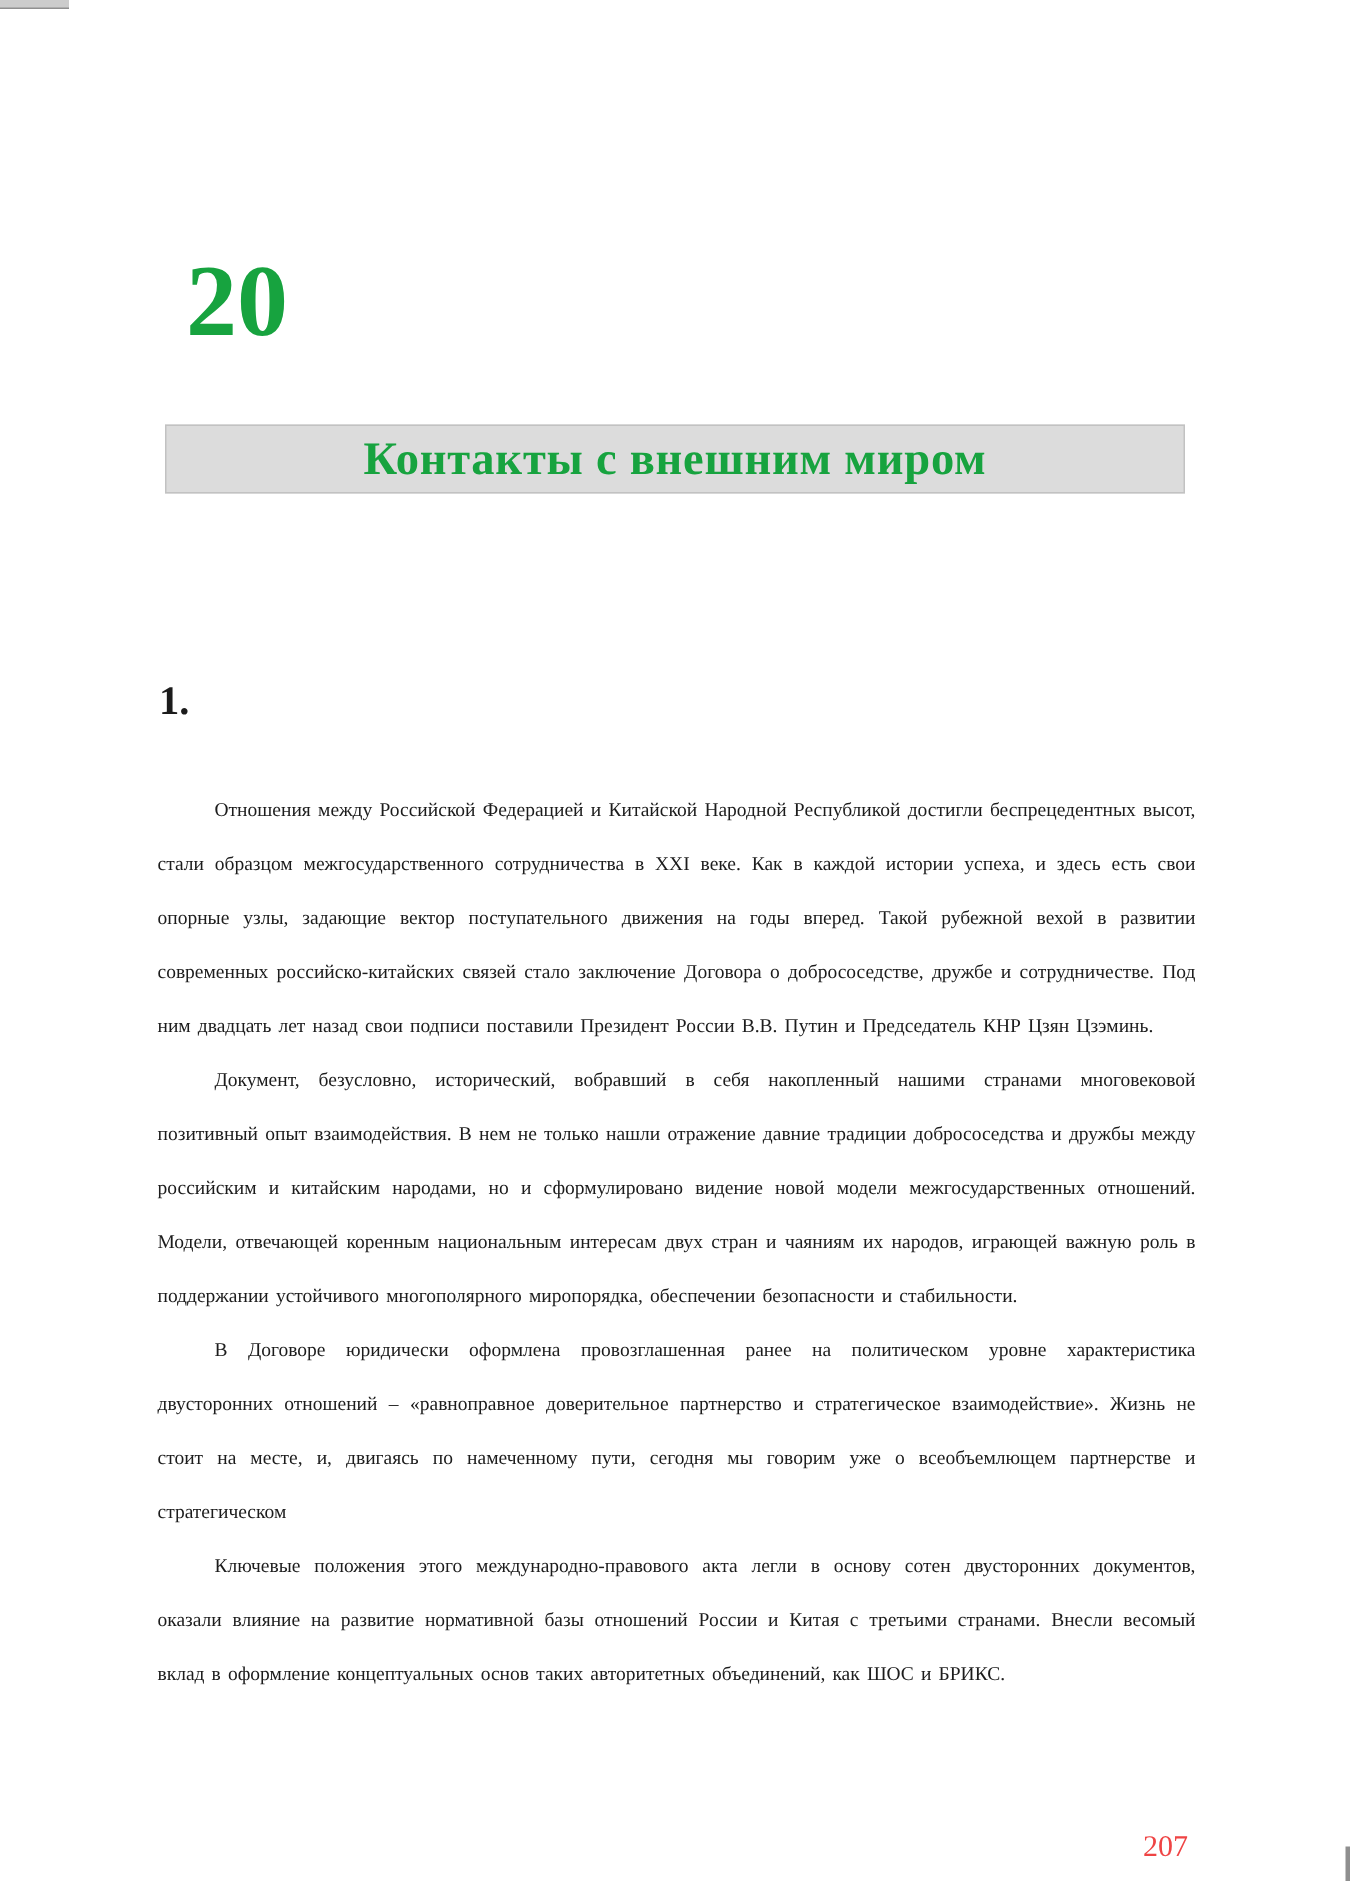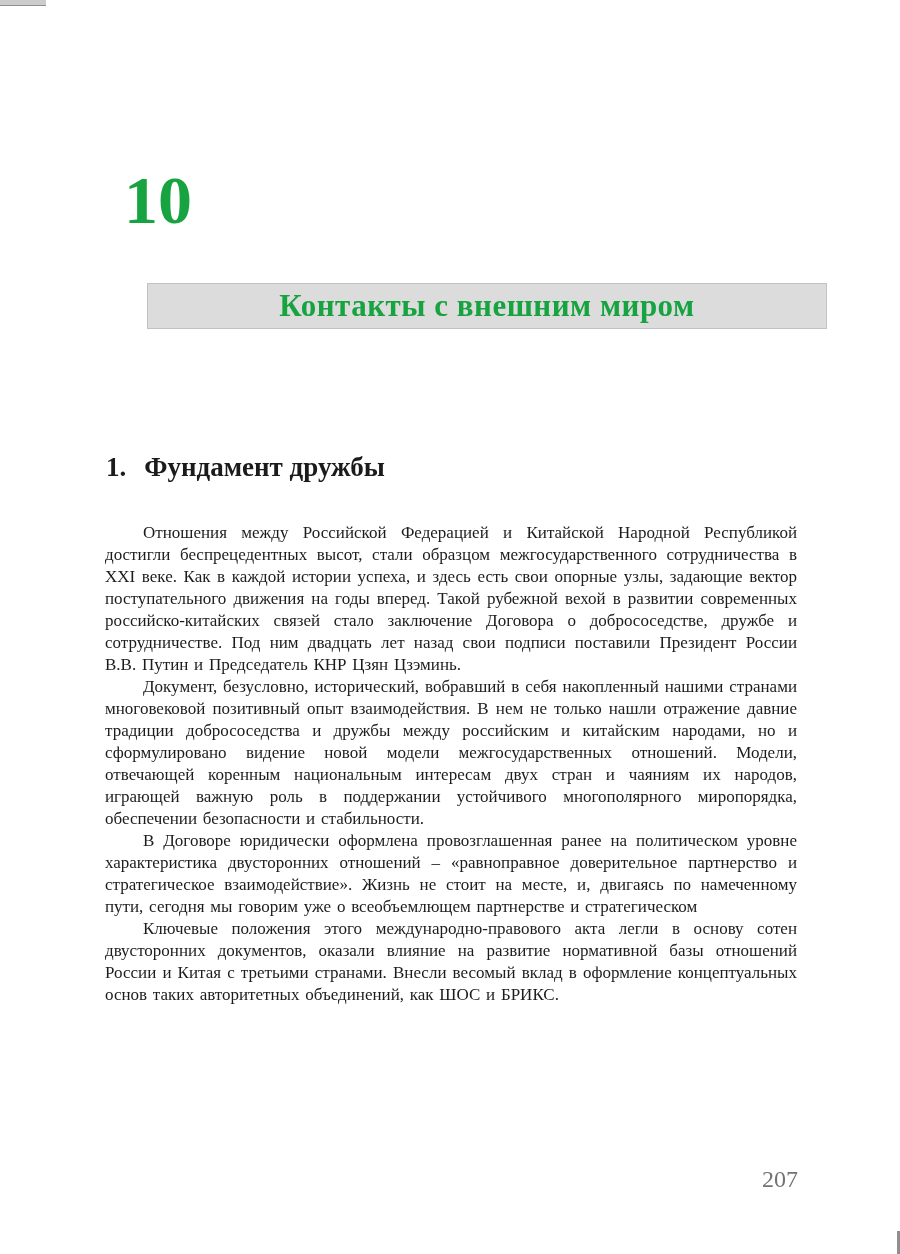--- a/index.html
+++ b/index.html
@@ -49,21 +49,20 @@
   .banner {
     position: absolute;
     top: 283px; left: 110px;
     width: 680px; height: 46px;
     background: #dcdcdc;
     border: 1px solid #c2c2c2;
     box-sizing: border-box;
     display: flex;
     align-items: center;
     justify-content: center;
-    margin-left: 37px;
   }
   .banner-title {
     color: #17a33f;
     font-size: 31px;
     font-weight: bold;
     letter-spacing: 0.5px;
   }
 
   
   .section {
@@ -75,56 +74,55 @@
     display: flex;
     align-items: baseline;
   }
   .section-number { margin-right: 18px; }
 
   
   .body-text {
     position: absolute;
     top: 522px; left: 105px;
     width: 692px;
-    font-size: 17px;
-    line-height: 22px;
+    font-size: 13px;
+    line-height: 36px;
     color: #1c1c1c;
     text-align: justify;
   }
   .body-para {
     margin: 0;
     text-indent: 38px;
     word-spacing: 1.5px;
   }
 
   
   .page-number {
     position: absolute;
-    top: 1166px; left: 762px;
-    font-size: 24px;
-    color: #737373;
+    top: 1220px; left: 762px;
+    font-size: 20px;
+    color: #ef4444;
   }
 </style>
 </head>
 <body>
 
 <div class="artifact-tl"></div>
 <div class="artifact-br"></div>
 
 <div class="chapter">
-  <span class="chapter-number">10</span>
+  <span class="chapter-number">20</span>
 </div>
 
 <div class="banner">
   <span class="banner-title">Контакты с внешним миром</span>
 </div>
 
 <div class="section">
   <span class="section-number">1.</span>
-  <span class="section-title">Фундамент дружбы</span>
 </div>
 
 <div class="body-text">
     <p class="body-para">Отношения между Российской Федерацией и Китайской Народной Республикой достигли беспрецедентных высот, стали образцом межгосударственного сотрудничества в XXI веке. Как в каждой истории успеха, и здесь есть свои опорные узлы, задающие вектор поступательного движения на годы вперед. Такой рубежной вехой в развитии современных российско-китайских связей стало заключение Договора о добрососедстве, дружбе и сотрудничестве. Под ним двадцать лет назад свои подписи поставили Президент России В.В. Путин и Председатель КНР Цзян Цзэминь.</p>
     <p class="body-para">Документ, безусловно, исторический, вобравший в себя накопленный нашими странами многовековой позитивный опыт взаимодействия. В нем не только нашли отражение давние традиции добрососедства и дружбы между российским и китайским народами, но и сформулировано видение новой модели межгосударственных отношений. Модели, отвечающей коренным национальным интересам двух стран и чаяниям их народов, играющей важную роль в поддержании устойчивого многополярного миропорядка, обеспечении безопасности и стабильности.</p>
     <p class="body-para">В Договоре юридически оформлена провозглашенная ранее на политическом уровне характеристика двусторонних отношений – «равноправное доверительное партнерство и стратегическое взаимодействие». Жизнь не стоит на месте, и, двигаясь по намеченному пути, сегодня мы говорим уже о всеобъемлющем партнерстве и стратегическом</p>
     <p class="body-para">Ключевые положения этого международно-правового акта легли в основу сотен двусторонних документов, оказали влияние на развитие нормативной базы отношений России и Китая с третьими странами. Внесли весомый вклад в оформление концептуальных основ таких авторитетных объединений, как ШОС и БРИКС.</p>
   </div>
 
 <div class="page-number">207</div>

